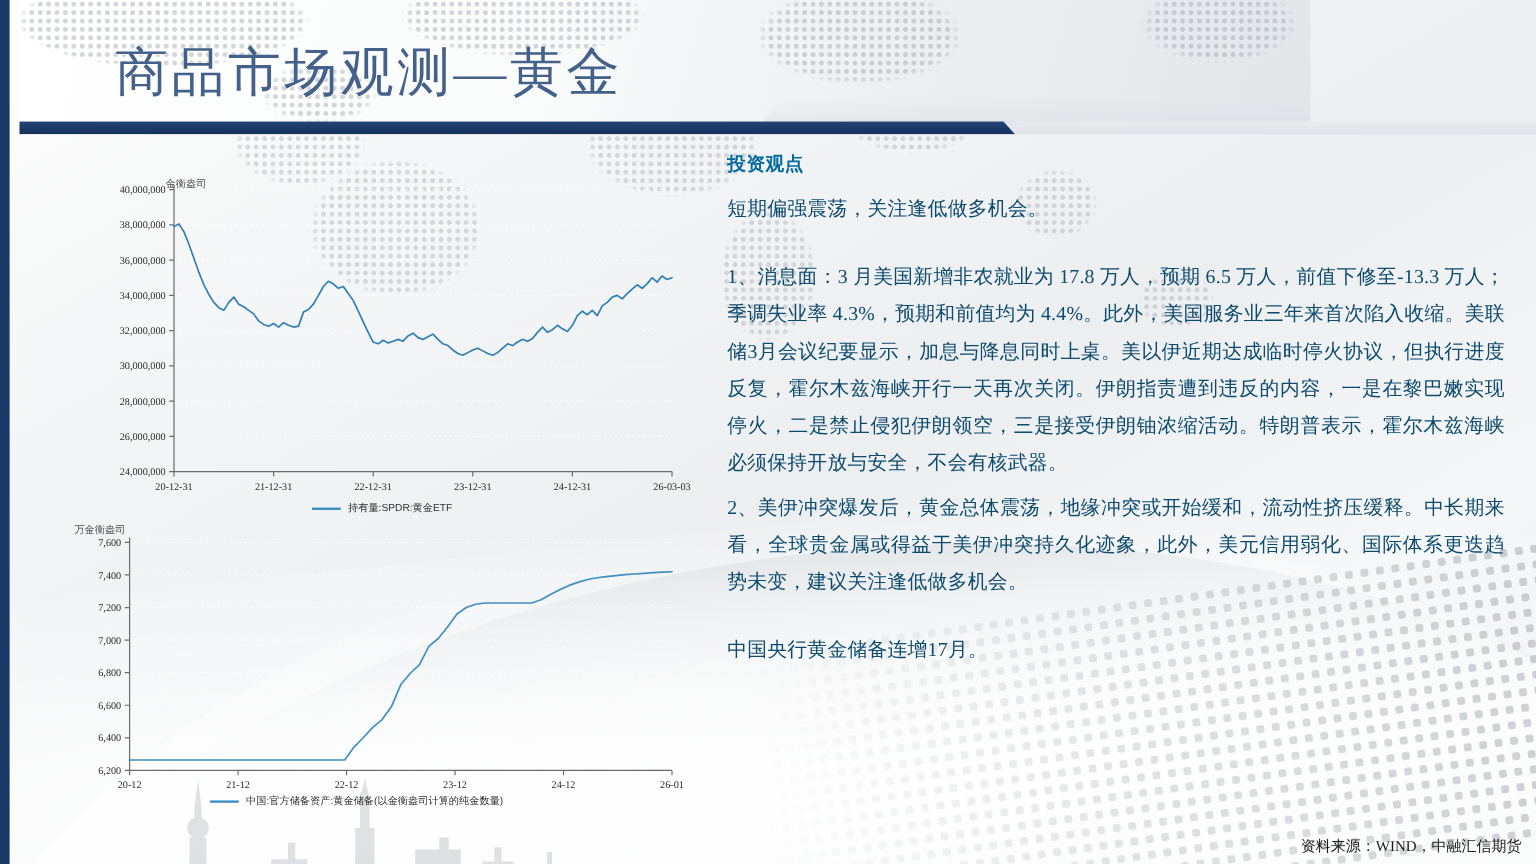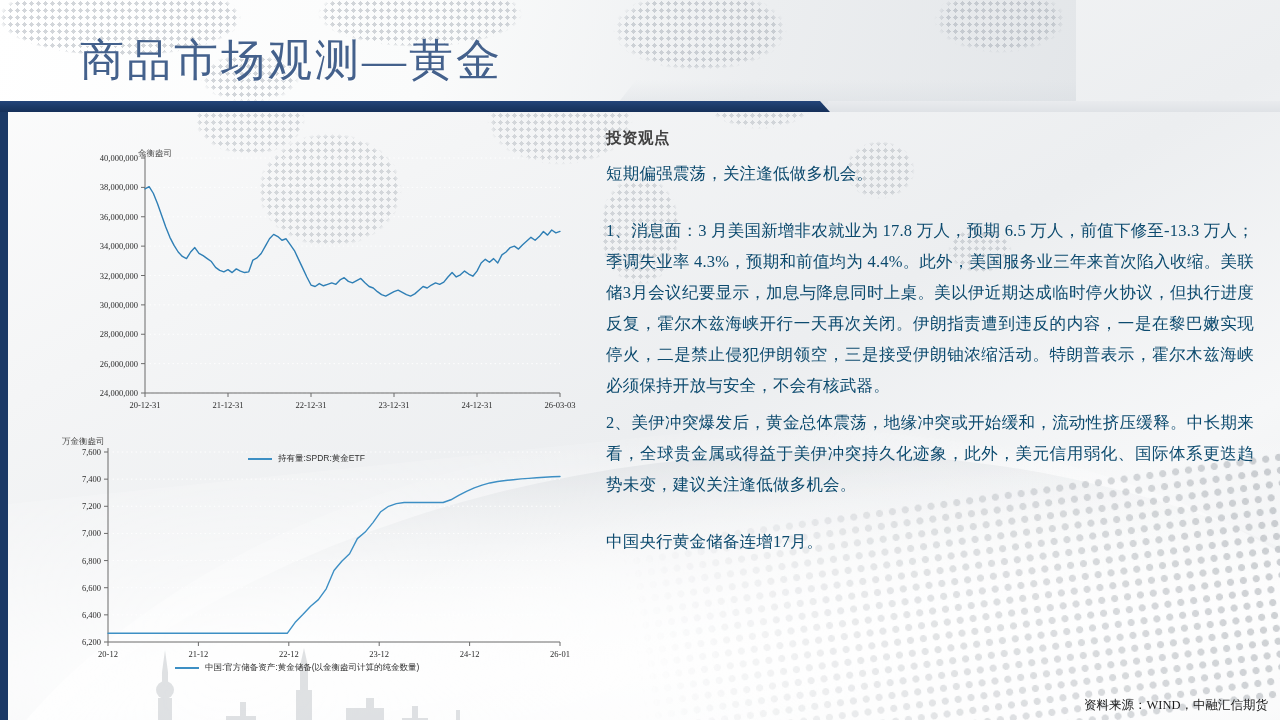--- a/index.html
+++ b/index.html
@@ -68,21 +68,21 @@
                        radial-gradient(ellipse 70px 95px at 640px 230px,#000 52%,transparent 58%),
                        radial-gradient(ellipse 110px 70px at 760px 90px,#000 50%,transparent 56%),
                        radial-gradient(ellipse 60px 50px at 880px 170px,#000 50%,transparent 58%),
                        radial-gradient(ellipse 55px 40px at 980px 250px,#000 50%,transparent 58%);
   }
 
   
   .edge-strip{position:absolute;left:0;top:0;width:8px;height:720px;background:#1b3966;}
 
   
-  .header{position:absolute;left:0;top:0;width:1056px;height:112px;padding-left:20px;}
+  .header{position:absolute;left:16px;top:0;width:1056px;height:112px;padding-left:20px;}
   .header-band{
     position:absolute;left:0;top:0;width:100%;height:104px;
     background:linear-gradient(105deg,#ffffff 0%,#fafbfb 40%,#eceef0 70%,#e3e6e9 100%);
   }
   .header-dots{
     position:absolute;left:0;top:0;width:100%;height:104px;
     background-image:radial-gradient(circle, rgba(152,160,170,.85) 42%, rgba(0,0,0,0) 45%);
     background-size:7px 7px;
     -webkit-mask-image:radial-gradient(ellipse 190px 60px at 120px 18px,#000 60%,transparent 64%),
                        radial-gradient(ellipse 170px 55px at 420px 14px,#000 55%,transparent 60%),
@@ -133,21 +133,21 @@
     font-family:"Liberation Sans","DejaVu Sans",sans-serif;
   }
   .legend .swatch{display:inline-block;width:24px;height:2px;background:#3d8fc4;}
 
   
   .skyline{position:absolute;left:60px;top:498px;width:470px;height:150px;opacity:.30;}
 
   
   .panel{position:absolute;left:606px;top:128px;width:648px;}
   .panel h3{
-    margin:0 0 10px 0;font-size:15.5px;font-weight:700;color:#404040;
+    margin:0 0 10px 0;font-size:15.5px;font-weight:700;color:#0369a1;
     letter-spacing:.5px;line-height:20px;
   }
   .panel p{
     margin:0;font-size:16.5px;line-height:31px;color:#0c4a6e;
     text-align:justify;letter-spacing:.2px;
   }
   .blk{margin-bottom:26px;}
   .blk.tight{margin-bottom:6px;}
 
   
@@ -247,21 +247,21 @@
           <line x1="271" x2="271" y1="253" y2="257" stroke="#6b6b6b" stroke-width="1"></line>
           <text x="271" y="268" text-anchor="middle" font-size="8.5" fill="#2b2b2b" font-family="&quot;Liberation Serif&quot;,&quot;DejaVu Serif&quot;,serif">22-12-31</text>
           <line x1="354" x2="354" y1="253" y2="257" stroke="#6b6b6b" stroke-width="1"></line>
           <text x="354" y="268" text-anchor="middle" font-size="8.5" fill="#2b2b2b" font-family="&quot;Liberation Serif&quot;,&quot;DejaVu Serif&quot;,serif">23-12-31</text>
           <line x1="437" x2="437" y1="253" y2="257" stroke="#6b6b6b" stroke-width="1"></line>
           <text x="437" y="268" text-anchor="middle" font-size="8.5" fill="#2b2b2b" font-family="&quot;Liberation Serif&quot;,&quot;DejaVu Serif&quot;,serif">24-12-31</text>
           <line x1="520" x2="520" y1="253" y2="257" stroke="#6b6b6b" stroke-width="1"></line>
           <text x="520" y="268" text-anchor="middle" font-size="8.5" fill="#2b2b2b" font-family="&quot;Liberation Serif&quot;,&quot;DejaVu Serif&quot;,serif">26-03-03</text>
           <polyline points="105.00,48.84 109.15,46.64 113.30,53.25 117.45,63.53 121.60,75.28 125.75,87.03 129.90,97.31 134.05,105.39 138.20,112.00 142.35,116.41 146.50,118.61 150.65,112.00 154.80,107.59 158.95,113.47 163.10,115.67 167.25,118.61 171.40,121.55 175.55,127.42 179.70,130.36 183.85,131.83 188.00,129.63 192.15,132.56 196.30,128.89 200.45,131.09 204.60,132.56 208.75,131.83 212.90,120.08 217.05,117.88 221.20,113.47 225.35,106.13 229.50,98.78 233.65,94.38 237.80,96.58 241.95,100.25 246.10,98.78 250.25,104.66 254.40,110.53 258.55,119.34 262.70,128.16 266.85,136.97 271.00,145.05 275.15,146.52 279.30,143.58 283.45,145.78 287.60,144.31 291.75,142.84 295.90,144.31 300.05,139.91 304.20,137.70 308.35,141.38 312.50,142.84 316.65,140.64 320.80,138.44 324.95,142.84 329.10,146.52 333.25,147.98 337.40,151.66 341.55,154.59 345.70,156.06 349.85,153.86 354.00,151.66 358.15,150.19 362.30,152.39 366.45,154.59 370.60,156.06 374.75,153.86 378.90,150.19 383.05,146.52 387.20,147.98 391.35,145.05 395.50,142.84 399.65,144.31 403.80,142.11 407.95,136.97 412.10,132.56 416.25,136.97 420.40,134.77 424.55,131.09 428.70,134.03 432.85,136.23 437.00,131.09 441.15,123.02 445.30,119.34 449.45,122.28 453.60,118.61 457.75,123.02 461.90,114.94 466.05,112.00 470.20,107.59 474.35,106.13 478.50,109.06 482.65,104.66 486.80,100.98 490.95,97.31 495.10,100.25 499.25,96.58 503.40,91.44 507.55,95.11 511.70,89.97 515.85,92.91 520.00,91.44" fill="none" stroke="#2f7fb5" stroke-width="1.4" stroke-linejoin="round" stroke-linecap="round"></polyline>
         </svg>
-      <div class="legend" style="left:208px;top:278px;margin-top:35px;">
+      <div class="legend" style="left:220px;top:278px;">
         <span class="swatch"></span>
         <span>持有量:SPDR:黄金ETF</span>
       </div>
     </div>
 
     <div class="chart" id="chart2" style="height:250px;margin-top:-6px;">
       <div class="chart-unit" style="left:22px;top:2px;">万金衡盎司</div>
       <svg id="svg2" width="540" height="232" viewBox="0 0 540 232">
           <line x1="68" x2="520" y1="208.00" y2="208.00" stroke="#ffffff" stroke-width="1" stroke-dasharray="1.4 3.2" opacity="0.95"></line>
           <line x1="68" x2="520" y1="180.86" y2="180.86" stroke="#ffffff" stroke-width="1" stroke-dasharray="1.4 3.2" opacity="0.95"></line>

